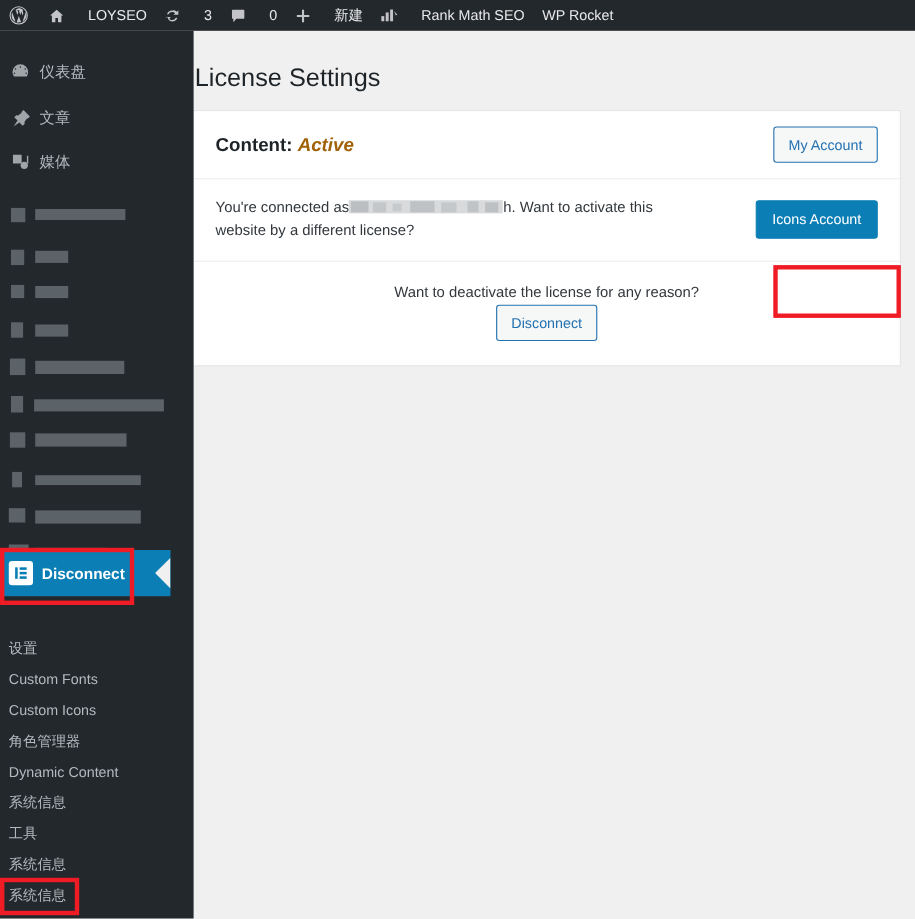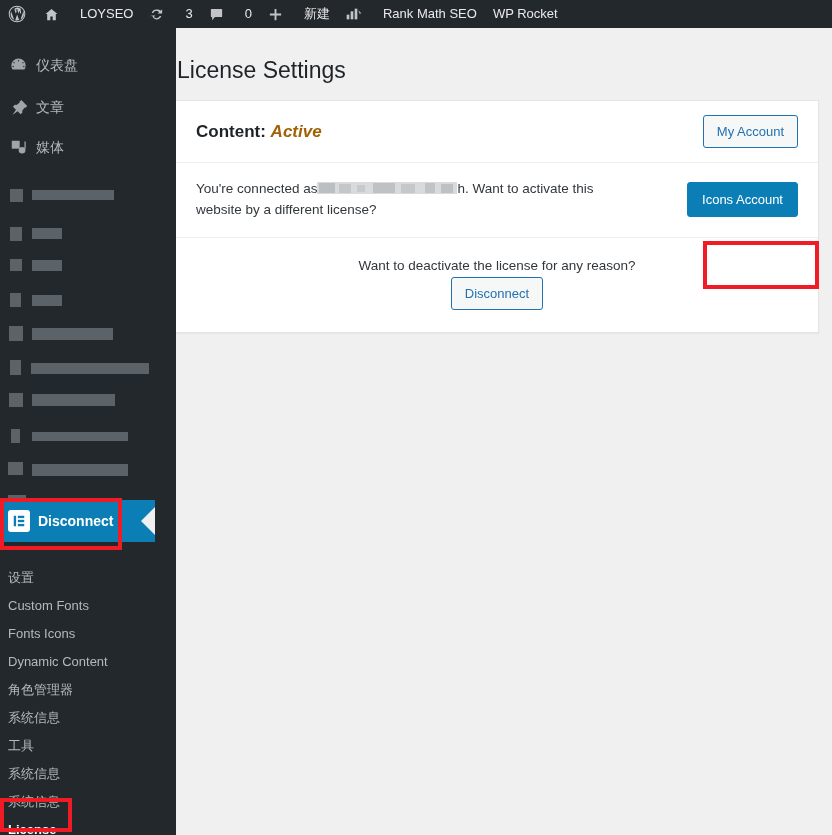--- a/index.html
+++ b/index.html
@@ -317,25 +317,25 @@
           <rect x="10" y="10" width="11" height="4"></rect>
           <rect x="10" y="17" width="11" height="4"></rect>
         </svg>
       </span>
       <span class="e-lbl">Disconnect</span>
       <span id="elementor-arrow"></span>
     </div>
   </div>
 
   <div style="position:absolute; top:520px; left:0; width:155px;">
-    <a class="sub-item" style="margin-top:16px;">设置</a>
+    <a class="sub-item" style="margin-top:28px;">设置</a>
     <a class="sub-item">Custom Fonts</a>
-    <a class="sub-item">Fonts Icons</a>
+    <a class="sub-item">Custom Icons</a>
+    <a class="sub-item">角色管理器</a>
     <a class="sub-item">Dynamic Content</a>
-    <a class="sub-item">角色管理器</a>
     <a class="sub-item">系统信息</a>
     <a class="sub-item">工具</a>
     <a class="sub-item">系统信息</a>
     <a class="sub-item">系统信息</a>
     <a class="sub-item current">License</a>
   </div>
 </div>
 
 <div class="redbox" style="left:0px; top:498px; width:122px; height:52px;"></div>
 <div class="redbox" style="left:0px; top:798px; width:72px; height:34px;"></div>

